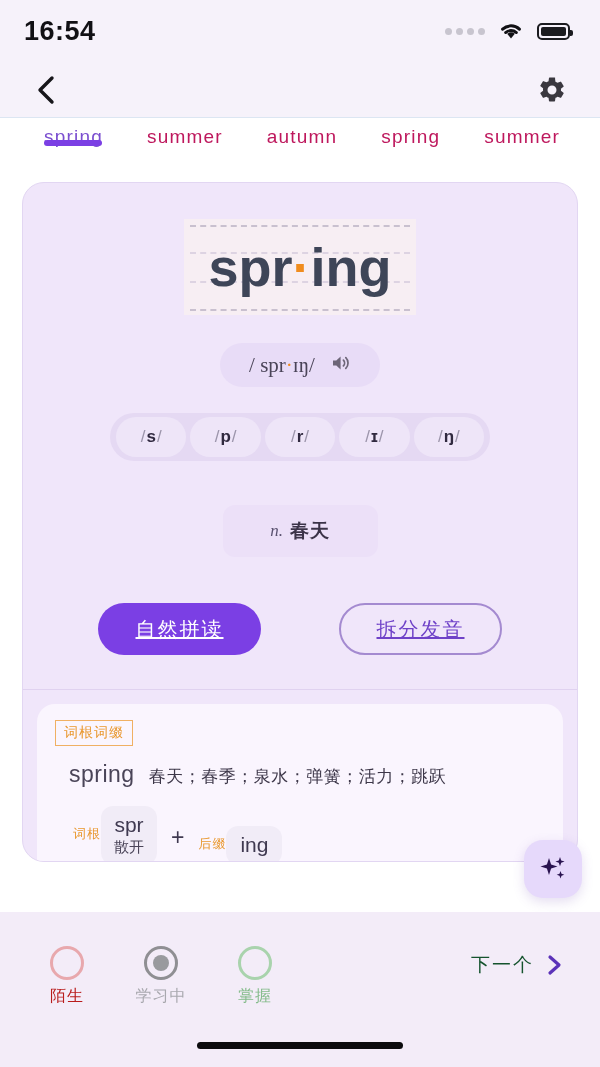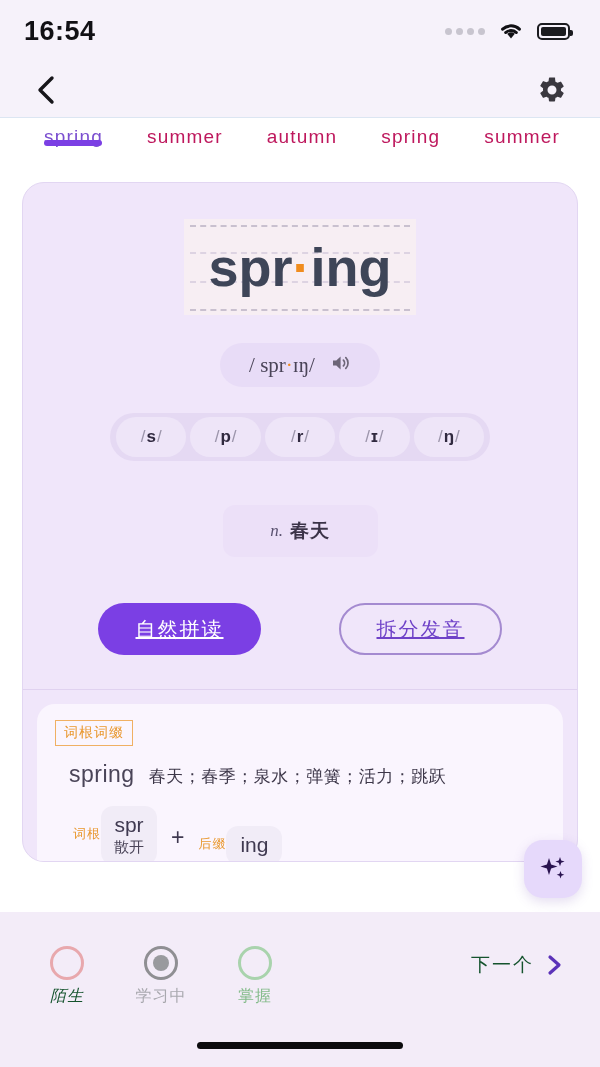--- a/index.html
+++ b/index.html
@@ -227,21 +227,21 @@
   .state { display: flex; flex-direction: column; align-items: center; gap: 6px; width: 58px; }
   .ring { width: 34px; height: 34px; border-radius: 50%; border: 3px solid #e8a8ad; }
   .ring.gray { border-color: #8f8f93; position: relative; }
   .ring.gray::after {
     content: ""; position: absolute; left: 50%; top: 50%;
     transform: translate(-50%,-50%);
     width: 16px; height: 16px; border-radius: 50%; background: #999a9e;
   }
   .ring.green { border-color: #a9d3ad; }
   .state-label { font-size: 16px; letter-spacing: 1px; }
-  .l-pink { color: #14532d; font-style: italic; }
+  .l-pink { color: #b91c1c; }
   .l-gray { color: #a8a8ae; }
   .l-green { color: #83bb89; }
   .next { display: flex; align-items: center; gap: 10px; margin-top: 6px; }
   .next-label { font-size: 19px; color: #14532d; letter-spacing: 2px; }
 
   .home-ind {
     position: absolute; left: 50%; transform: translateX(-50%);
     bottom: 18px; width: 206px; height: 7px; border-radius: 4px; background: #0b0b0d;
   }
 </style>

